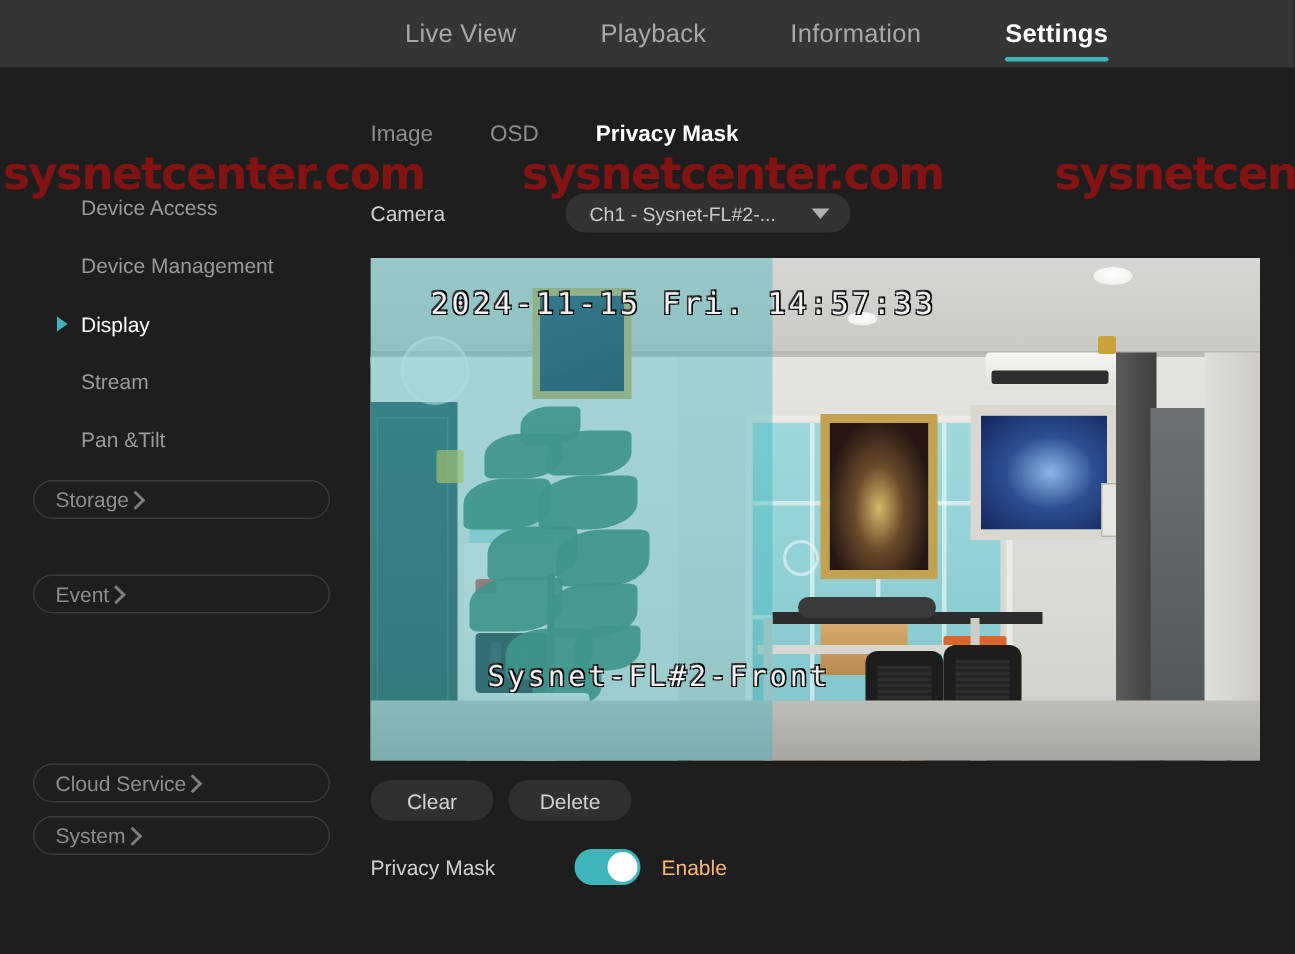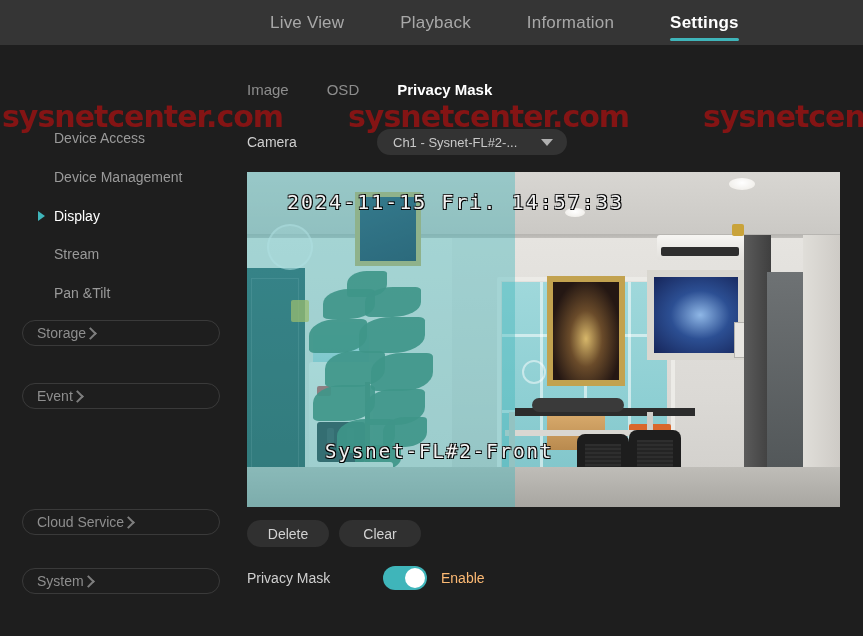--- a/index.html
+++ b/index.html
@@ -253,21 +253,21 @@
       <span class="chev-r"></span>
     </div>
     <div class="grp-btn sec" style="top:338px;">
       <span class="lbl">Event</span>
       <span class="chev-r"></span>
     </div>
     <div class="grp-btn sec" style="top:464px;">
       <span class="lbl">Cloud Service</span>
       <span class="chev-r"></span>
     </div>
-    <div class="grp-btn sec" style="top:523px;">
+    <div class="grp-btn sec" style="top:499px;">
       <span class="lbl">System</span>
       <span class="chev-r"></span>
     </div>
   </div>
 
   <div class="content">
 
     <div class="tabs">
       <div class="tab">
         <span>Image</span>
@@ -375,22 +375,22 @@
         <div class="floor"></div>
       </div>
 
       <div class="mask-overlay"></div>
 
       <div class="osd osd-time">2024-11-15 Fri. 14:57:33</div>
       <div class="osd osd-name">Sysnet-FL#2-Front</div>
     </div>
 
     <div class="btnrow">
+      <button class="btn">Clear</button>
       <button class="btn">Delete</button>
-      <button class="btn">Clear</button>
     </div>
 
     <div class="row-toggle">
       <div class="lbl-pm">Privacy Mask</div>
       <div class="toggle">
         <div class="knob"></div>
       </div>
       <div class="toggle-text">Enable</div>
     </div>
 

